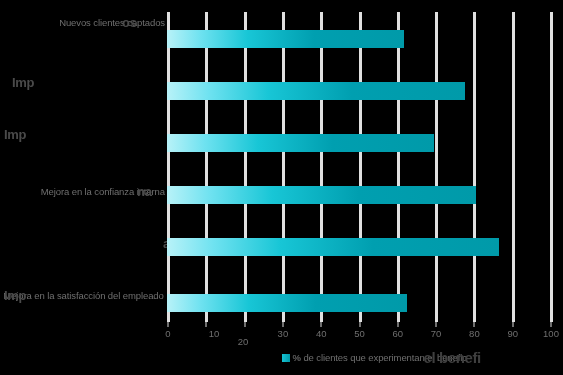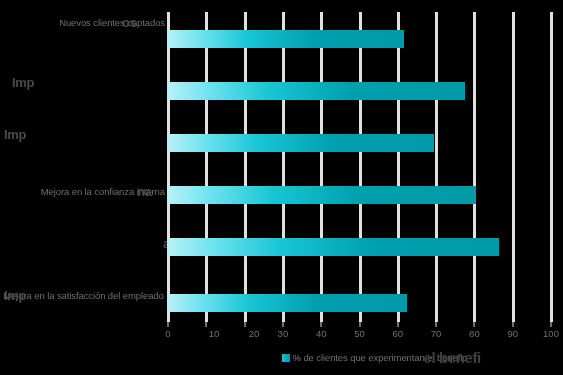--- a/index.html
+++ b/index.html
@@ -245,21 +245,21 @@
     <div class="tick-mark" style="left:153.2px;"></div>
     <div class="tick-mark" style="left:191.5px;"></div>
     <div class="tick-mark" style="left:229.8px;"></div>
     <div class="tick-mark" style="left:268.1px;"></div>
     <div class="tick-mark" style="left:306.4px;"></div>
     <div class="tick-mark" style="left:344.7px;"></div>
     <div class="tick-mark" style="left:383px;"></div>
 
     <div class="tick-label" style="left:1px;">0</div>
     <div class="tick-label" style="left:47px;">10</div>
-    <div class="tick-label" style="left:87px;">20</div>
+    <div class="tick-label" style="left:76px;margin-top:8px;">20</div>
     <div class="tick-label" style="left:115.9px;">30</div>
     <div class="tick-label" style="left:154.2px;">40</div>
     <div class="tick-label" style="left:192.5px;">50</div>
     <div class="tick-label" style="left:230.8px;">60</div>
     <div class="tick-label" style="left:269.1px;">70</div>
     <div class="tick-label" style="left:307.4px;">80</div>
     <div class="tick-label" style="left:345.7px;">90</div>
     <div class="tick-label" style="left:384px;">100</div>
   </div>
 

